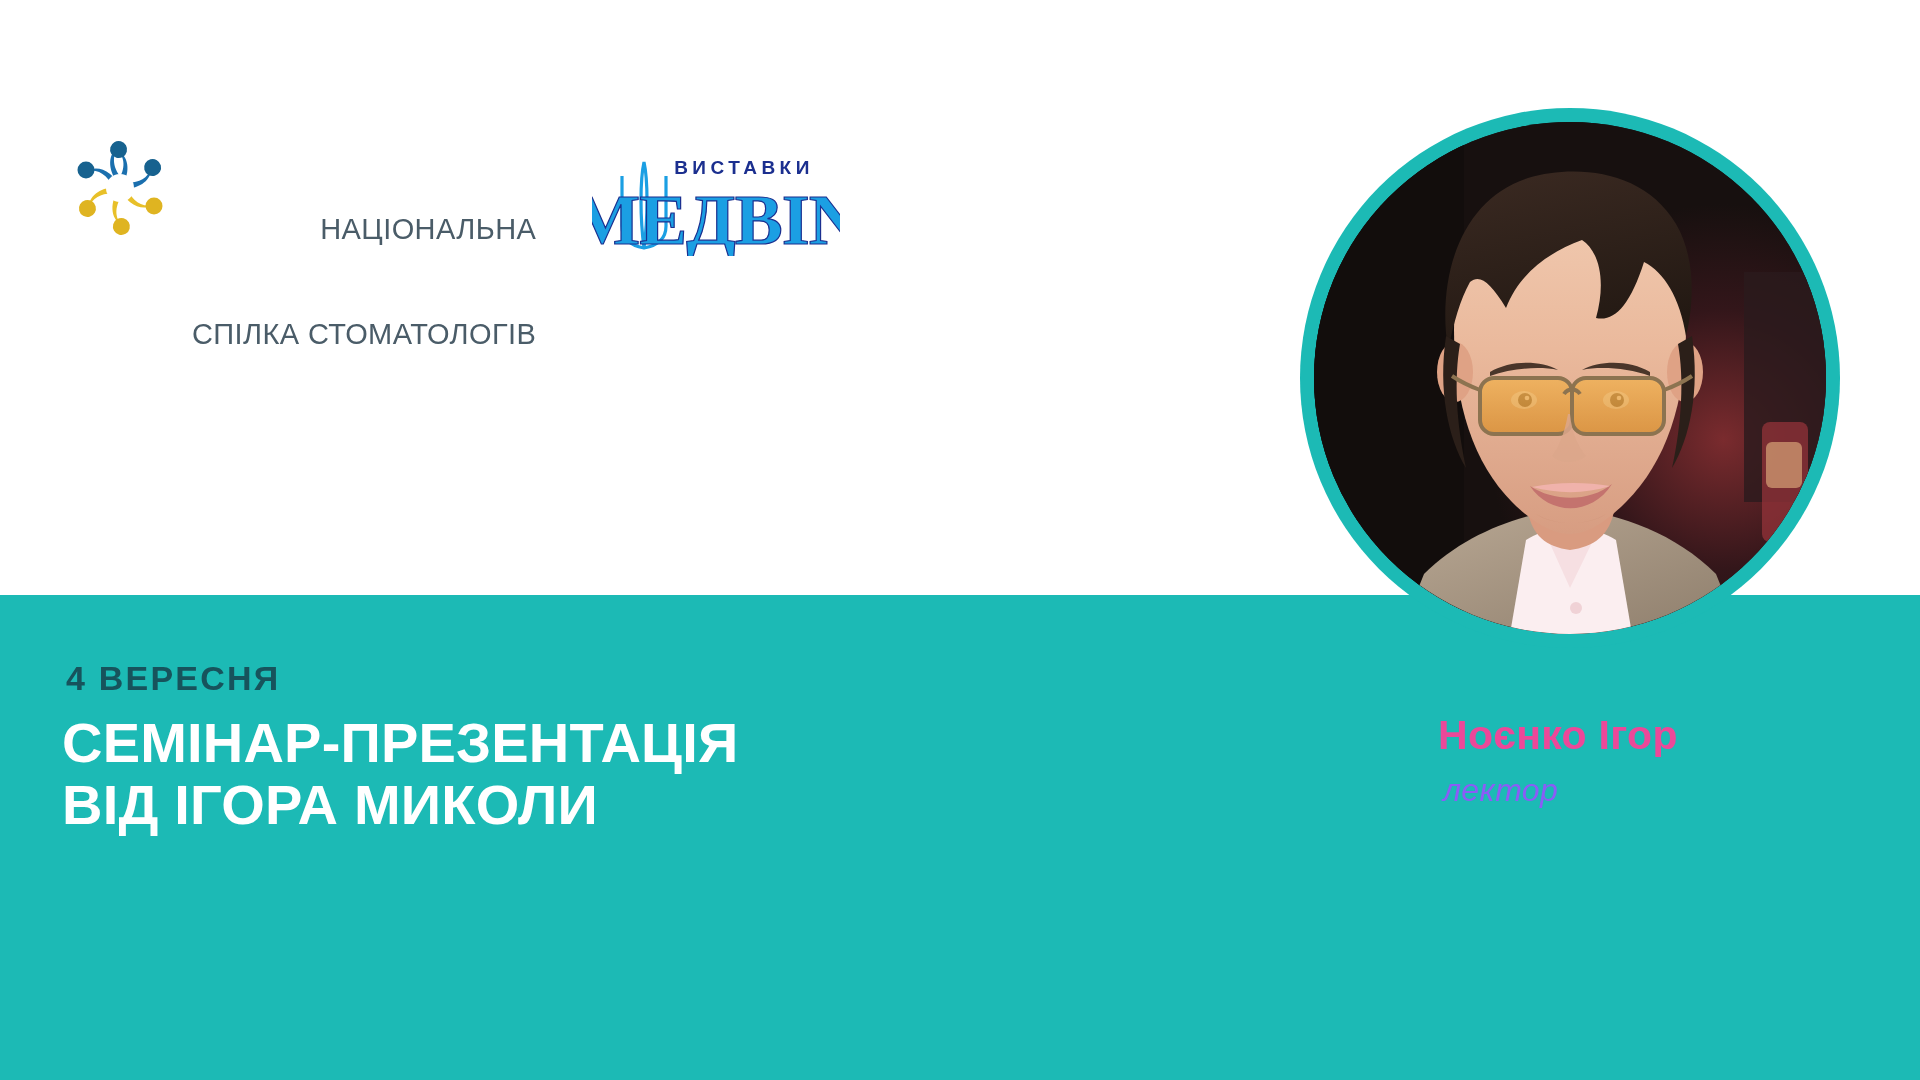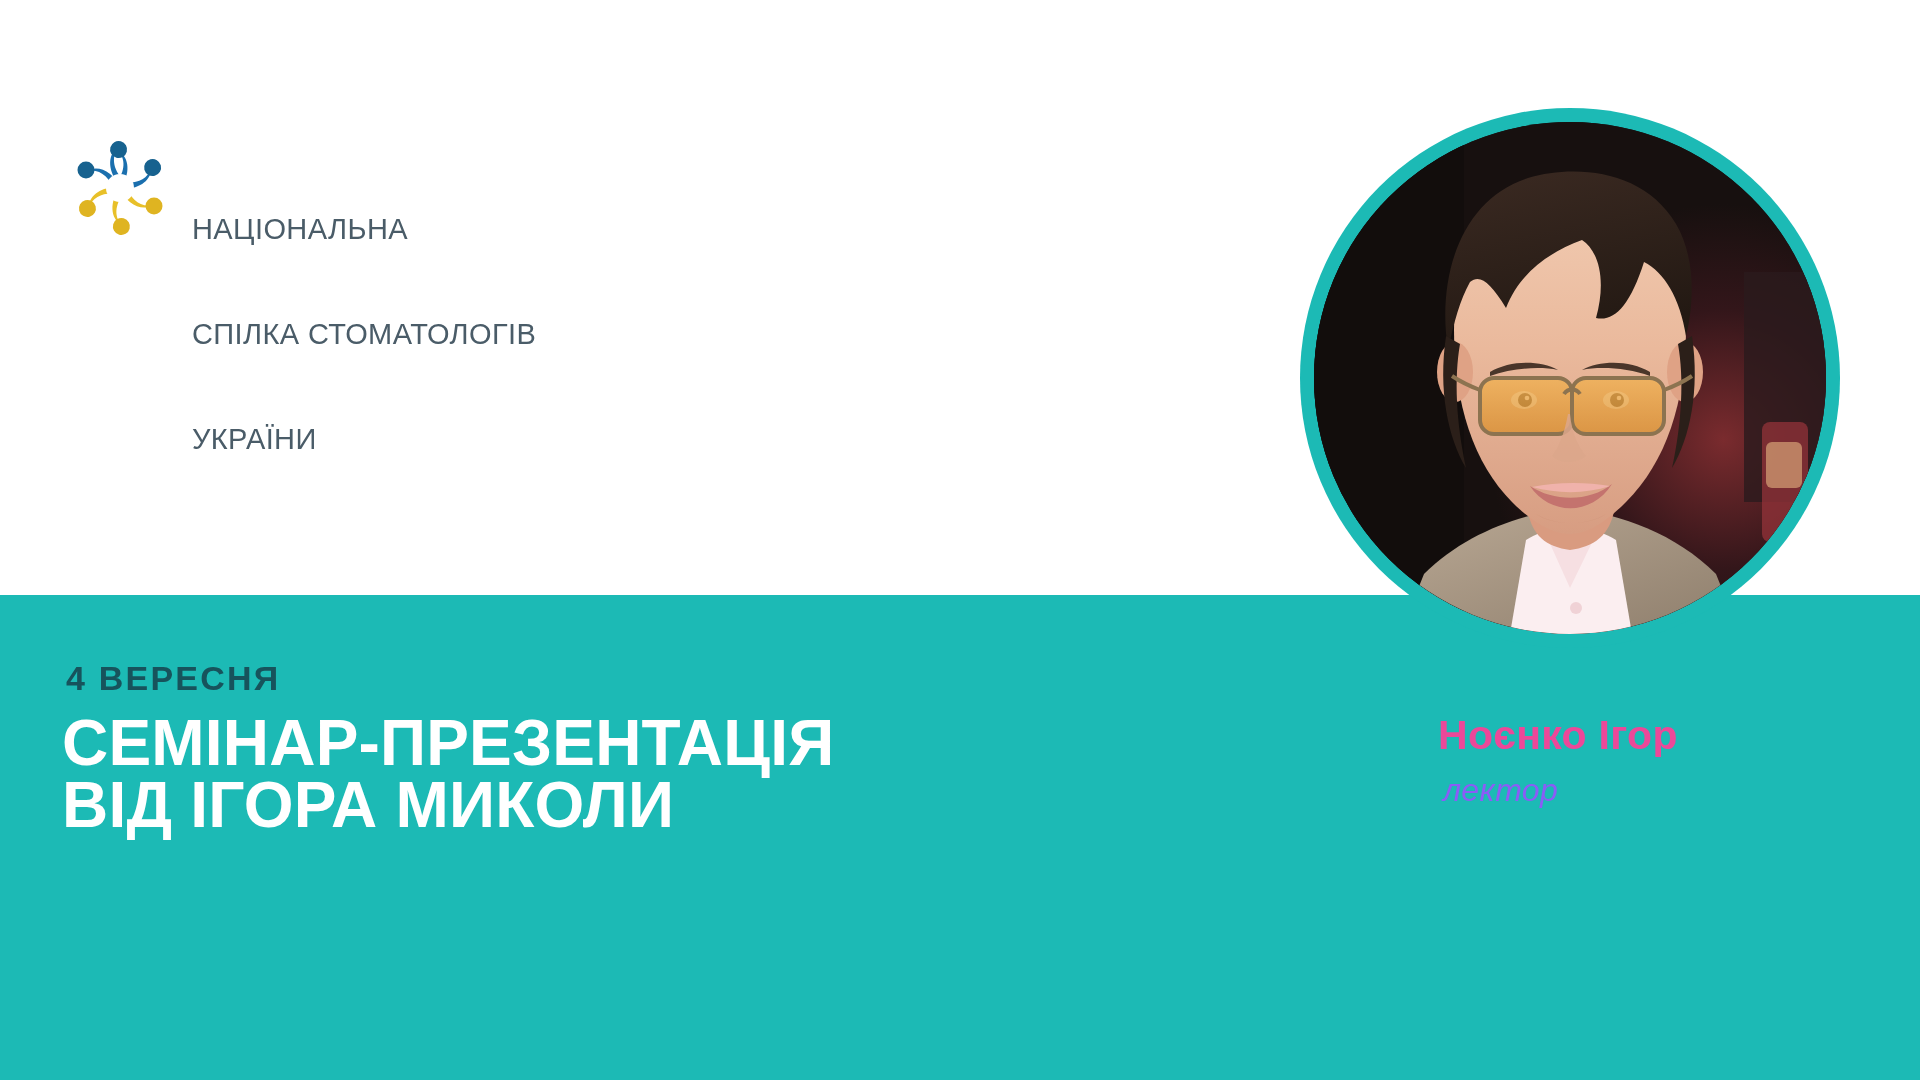--- a/index.html
+++ b/index.html
@@ -52,20 +52,21 @@
   .nssu-text {
     position: absolute;
     left: 192px;
     top: 22px;
     color: #4a5c68;
     font-size: 29px;
     line-height: 35px;
     font-weight: 400;
     letter-spacing: 0.4px;
     white-space: pre;
+    text-align: right;
   }
   .nssu-text div { white-space: nowrap; }
 
   
   .medvin-logo {
     position: absolute;
     left: 592px;
     top: 28px;
     width: 248px;
     height: 108px;
@@ -111,21 +112,21 @@
     color: #17535c;
     font-size: 34px;
     font-weight: 700;
     letter-spacing: 2.2px;
   }
   .event-title {
     position: absolute;
     left: 62px;
     top: 712px;
     color: #ffffff;
-    font-size: 64px;
+    font-size: 56px;
     font-weight: 700;
     line-height: 62px;
     letter-spacing: 0.2px;
   }
   .event-title div { white-space: nowrap; }
 
   
   .portrait {
     position: absolute;
     left: 1300px;
@@ -216,23 +217,35 @@
             </g>
           </g>
           <circle cx="60" cy="60" r="14" fill="#ffffff"></circle>
         </g>
       </svg>
     </div>
 
     <div class="nssu-text">
       <div>НАЦІОНАЛЬНА</div>
       <div>СПІЛКА СТОМАТОЛОГІВ</div>
-      <div>УКРАЇНИ</div>
     </div>
 
+    <div class="medvin-logo">
+      <svg viewBox="0 0 248 108" xmlns="http://www.w3.org/2000/svg">
+
+        <g fill="none" stroke="#1b9fe3" stroke-width="3.2">
+          <path d="M30 28 L30 78 Q30 96 52 100 Q74 96 74 78 L74 28"></path>
+          <path d="M52 14 C48 32 48 70 52 100 C56 70 56 32 52 14 Z" fill="#ffffff"></path>
+        </g>
+
+        <text x="152" y="26" text-anchor="middle" font-family="'Liberation Sans', sans-serif" font-size="19" font-weight="700" letter-spacing="4.5" fill="#1b2f8f">ВИСТАВКИ</text>
+
+        <text x="124" y="96" text-anchor="middle" font-family="'Liberation Serif', serif" font-size="72" font-weight="700" letter-spacing="-1" fill="#1b9fe3" stroke="#1b2f8f" stroke-width="1.2">МЕДВІN</text>
+      </svg>
+    </div>
   </div>
 
 
   <div class="event-date">4 ВЕРЕСНЯ</div>
   <div class="event-title">
     <div>СЕМІНАР-ПРЕЗЕНТАЦІЯ</div>
     <div>ВІД ІГОРА МИКОЛИ</div>
   </div>
 
   <div class="portrait">

